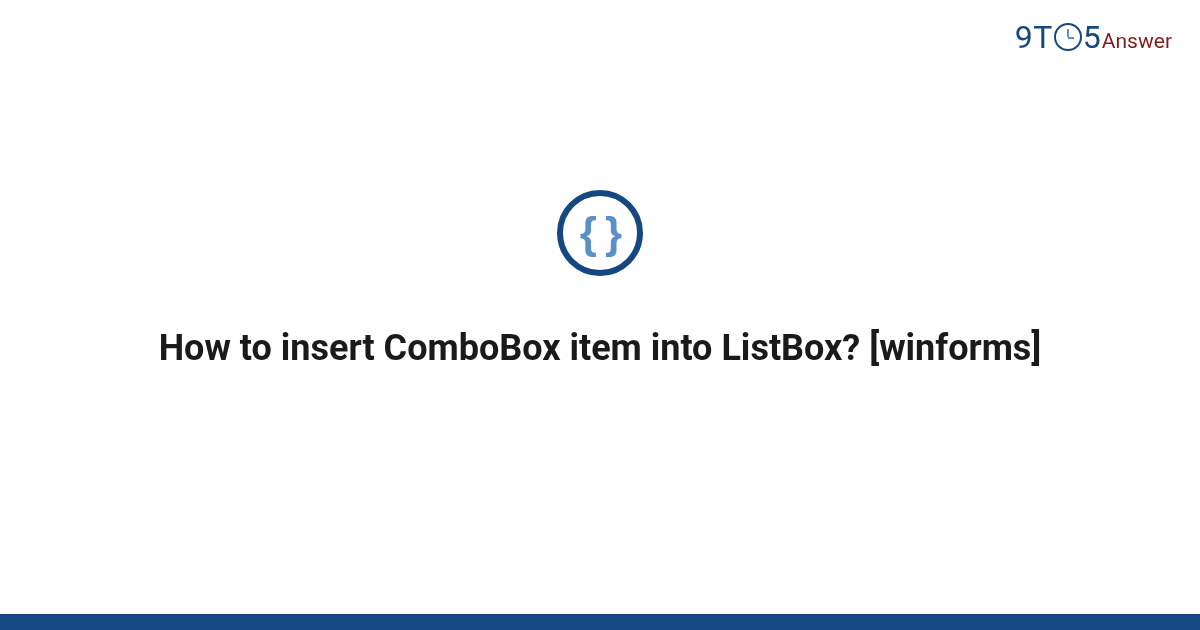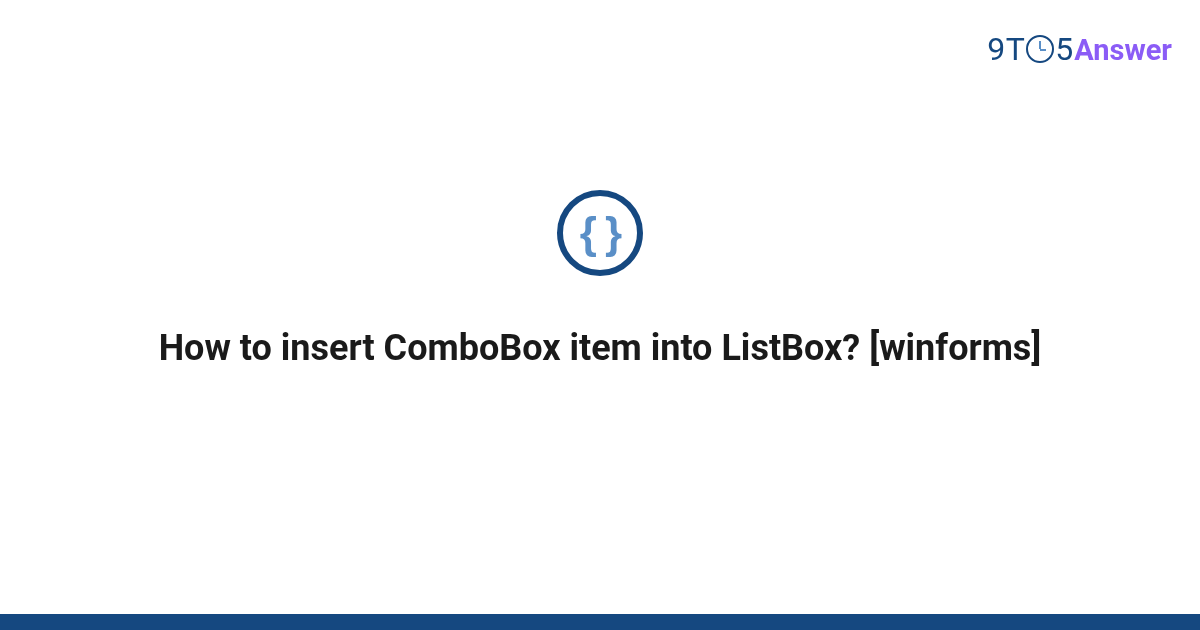--- a/index.html
+++ b/index.html
@@ -20,21 +20,20 @@
       top: 18px;
       right: 28px;
       display: flex;
       align-items: baseline;
     }
     .logo-9t {
       font-size: 32px;
       font-weight: 400;
       color: #154880;
       letter-spacing: 0.5px;
-      margin-top: 12px;
     }
     .logo-clock {
       display: inline-flex;
       align-items: center;
       justify-content: center;
       width: 28px;
       height: 28px;
       border: 2.5px solid #154880;
       border-radius: 50%;
       margin: 0 1px;
@@ -59,23 +58,23 @@
       background: #5a8fc7;
       top: 12px;
       left: 50%;
     }
     .logo-5 {
       font-size: 32px;
       font-weight: 400;
       color: #154880;
     }
     .logo-answer {
-      font-size: 29px;
-      font-weight: 700;
-      color: #8b5cf6;
+      font-size: 21px;
+      font-weight: 400;
+      color: #7f1d1d;
       margin-left: 1px;
     }
     .content {
       position: absolute;
       top: 0;
       left: 0;
       width: 100%;
       height: 100%;
       display: flex;
       flex-direction: column;

